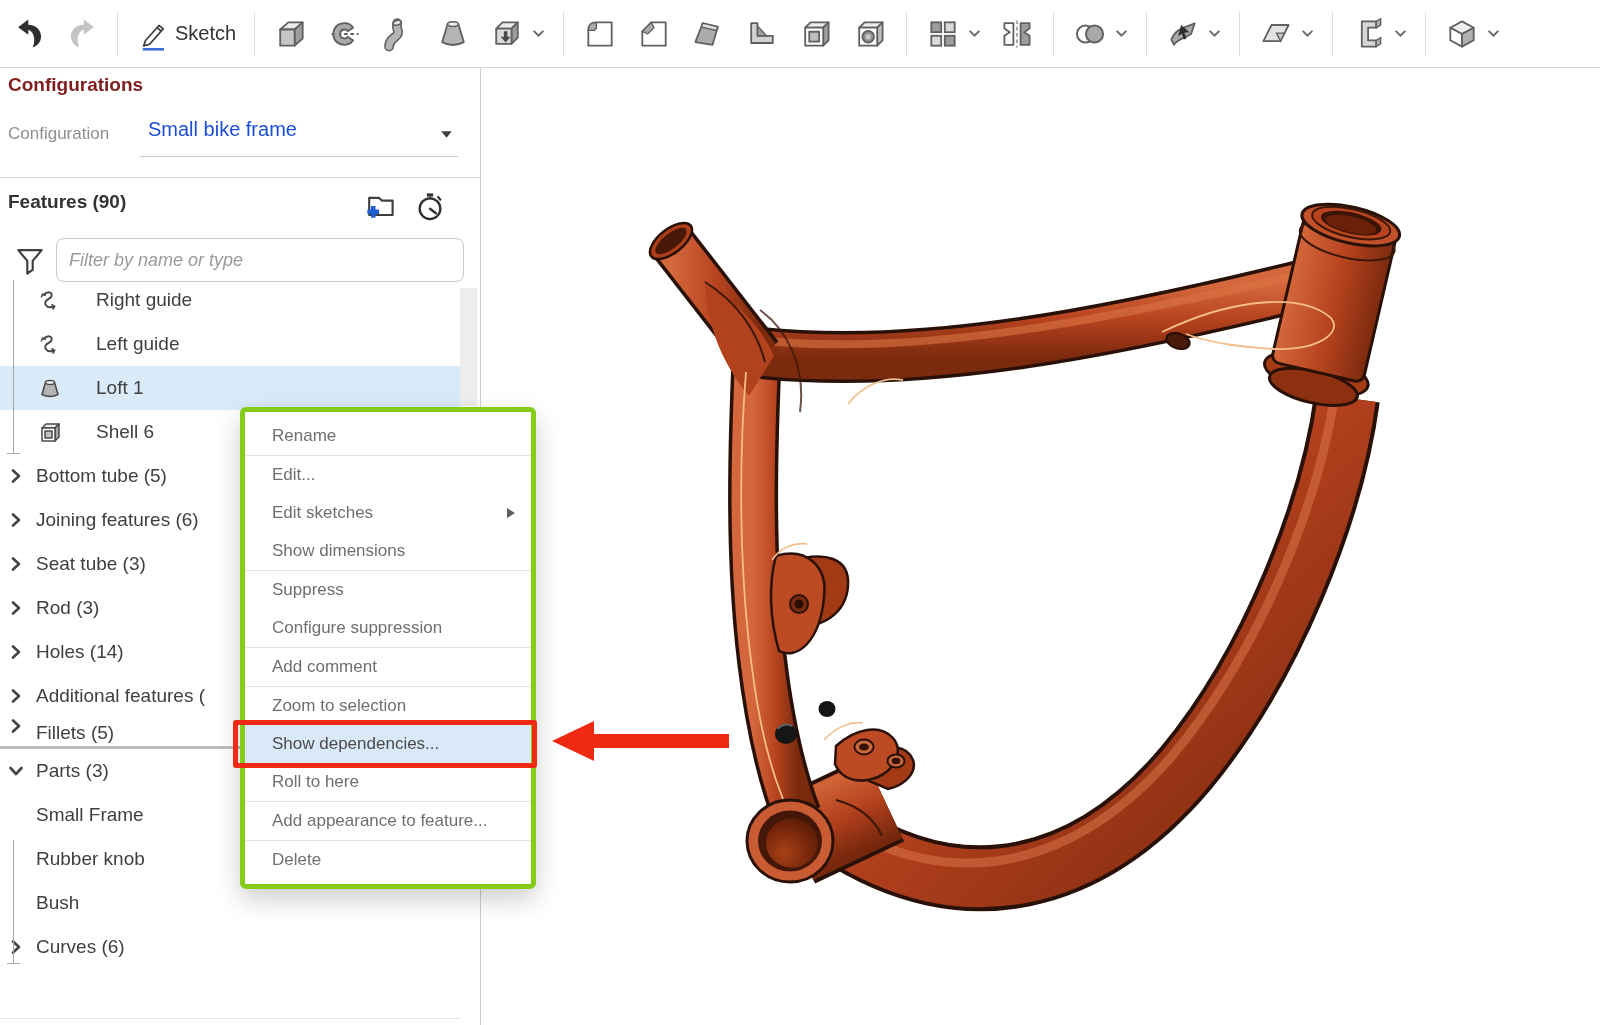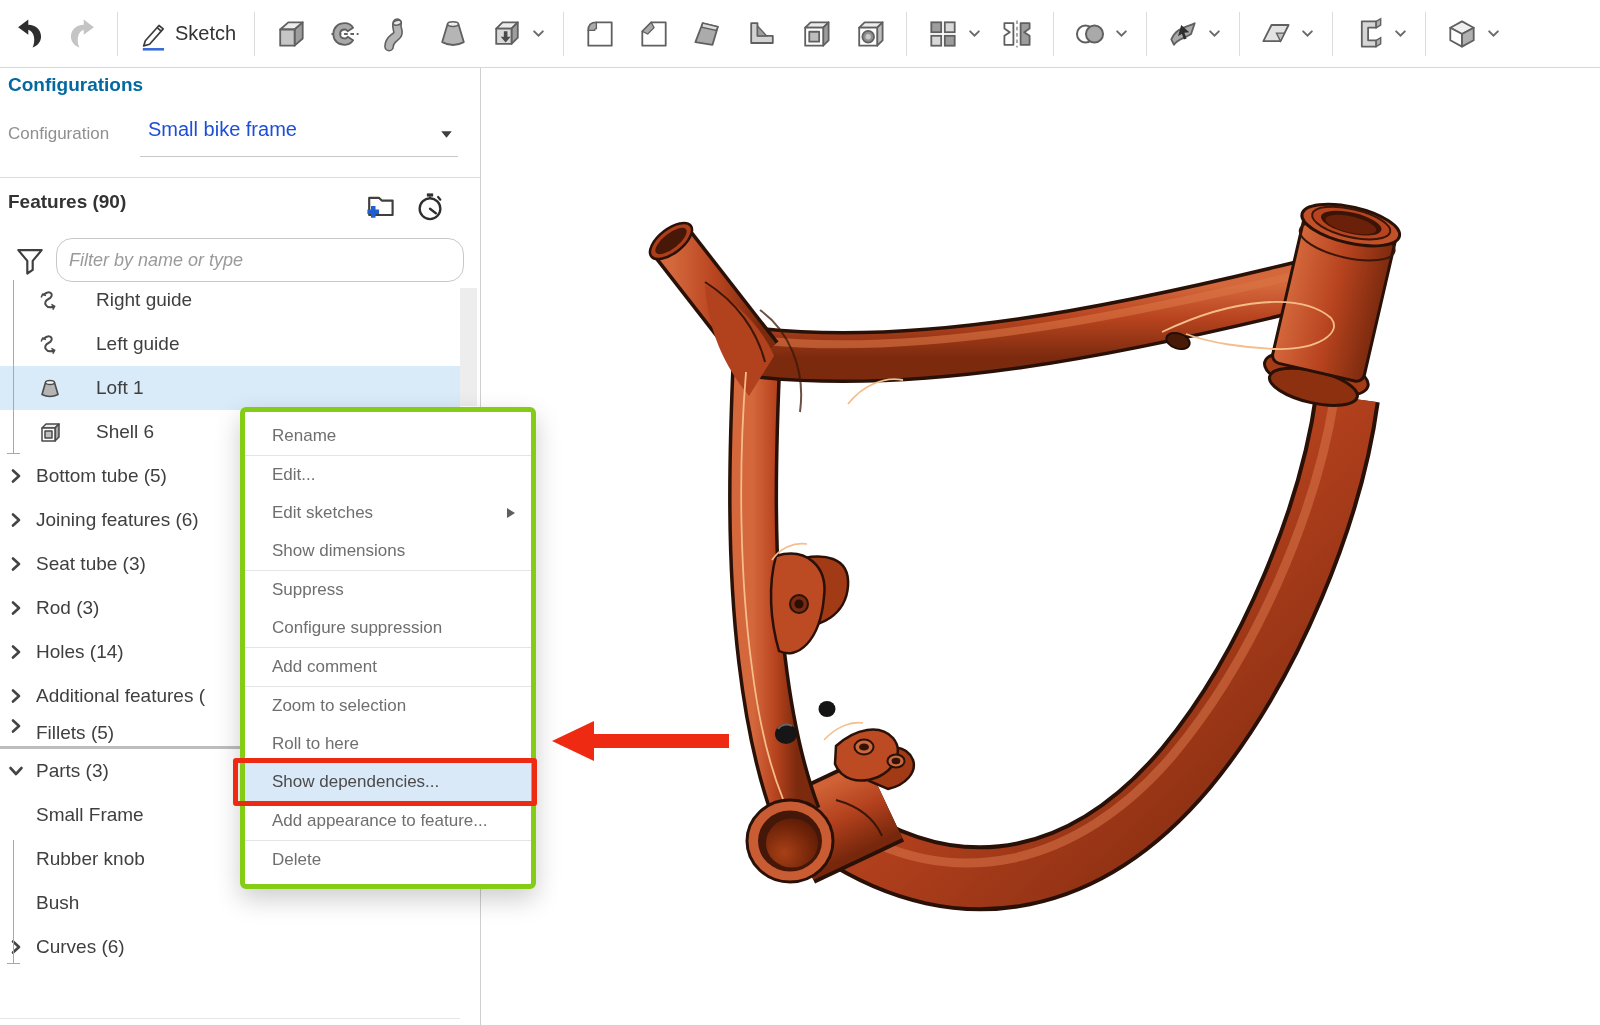--- a/index.html
+++ b/index.html
@@ -8,32 +8,32 @@
   #toolbar{position:absolute;left:0;top:0;width:1600px;height:68px;background:#fff;
     border-bottom:1px solid #d8d8d8;display:flex;align-items:center;padding-left:4px;box-sizing:border-box;z-index:30;}
   .tb-btn{display:flex;align-items:center;gap:5px;padding:3px 7px;margin:0 2px;border-radius:3px;cursor:pointer;}
   .tb-sep{width:1px;height:44px;background:#dcdcdc;margin:0 9px;flex:0 0 auto;}
   .tb-label{font-size:20px;color:#333;}
   .icon{display:inline-flex;align-items:center;justify-content:center;}
   .tb-chev{display:inline-flex;margin-left:2px;}
   
   #panel{position:absolute;left:0;top:60px;width:481px;height:965px;background:#fff;
     border-right:1px solid #cfcfcf;box-sizing:border-box;z-index:10;}
-  .cfg-title{position:absolute;left:8px;top:14px;font-size:19px;font-weight:bold;color:#0369a1;}
+  .cfg-title{position:absolute;left:8px;top:14px;font-size:19px;font-weight:bold;color:#7f1d1d;}
   .cfg-label{position:absolute;left:8px;top:64px;font-size:17px;color:#8f8f8f;}
   .cfg-value{position:absolute;left:148px;top:58px;font-size:20px;color:#1d4ed8;width:310px;cursor:pointer;}
   .cfg-caret{position:absolute;left:438px;top:66px;}
   .cfg-underline{position:absolute;left:140px;right:22px;top:96px;border-top:1px solid #c9c9c9;}
   .panel-div{position:absolute;left:0;right:0;top:117px;border-top:1px solid #dcdcdc;}
   .feat-title{position:absolute;left:8px;top:131px;font-size:19px;font-weight:bold;color:#333;}
   .feat-tools{position:absolute;right:32px;top:128px;display:flex;gap:14px;}
   .feat-tools .icon{cursor:pointer;}
   .filter-row{position:absolute;left:0;right:0;top:175px;height:50px;display:flex;align-items:center;}
   .funnel{margin-left:12px;cursor:pointer;}
-  .filter-input{margin-left:8px;width:382px;height:42px;border:1px solid #c9c9c9;border-radius:16px;
+  .filter-input{margin-left:8px;width:382px;height:42px;border:1px solid #c9c9c9;border-radius:8px;
     font-size:18px;font-style:italic;color:#c2410c;padding:0 12px;outline:none;
     font-family:"Liberation Sans",sans-serif;}
   .filter-input::placeholder{color:#9a9a9a;}
   
   #feature-tree{position:absolute;left:0;top:218px;width:481px;bottom:0;overflow:hidden;}
   .row{height:44px;display:flex;align-items:center;width:460px;box-sizing:border-box;cursor:pointer;white-space:nowrap;}
   .row .rlabel{font-size:19px;color:#3f3f3f;}
   .row.child{padding-left:38px;gap:24px;}
   .row.child .icon{margin-right:10px;}
   .row.parent{padding-left:8px;}
@@ -602,19 +602,19 @@
     <div class="mi"><span>Edit...</span></div>
     <div class="mi"><span>Edit sketches</span><span class="subarrow"></span></div>
     <div class="mi"><span>Show dimensions</span></div>
     <div class="msep"></div>
     <div class="mi"><span>Suppress</span></div>
     <div class="mi"><span>Configure suppression</span></div>
     <div class="msep"></div>
     <div class="mi"><span>Add comment</span></div>
     <div class="msep"></div>
     <div class="mi"><span>Zoom to selection</span></div>
+    <div class="mi hl"><span>Show dependencies...</span><span class="redbox"></span></div>
     <div class="mi"><span>Roll to here</span></div>
-    <div class="mi hl"><span>Show dependencies...</span><span class="redbox"></span></div>
     <div class="msep"></div>
     <div class="mi"><span>Add appearance to feature...</span></div>
     <div class="msep"></div>
     <div class="mi"><span>Delete</span></div>
   </div>
 
 </body></html>

